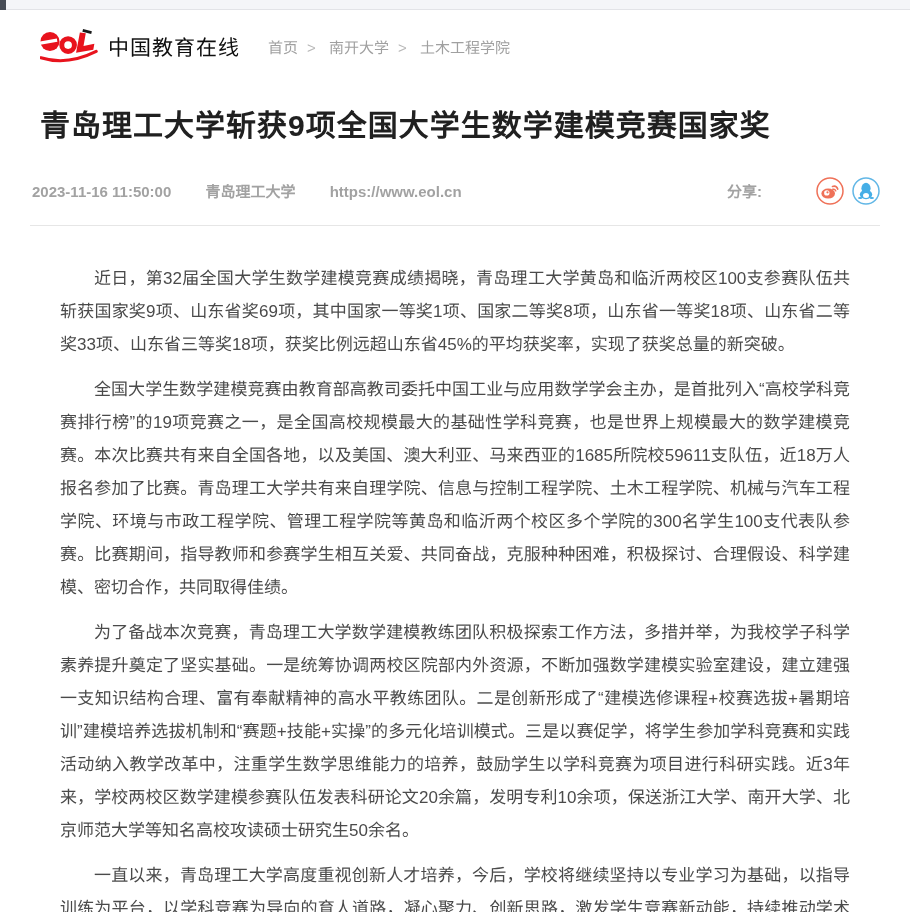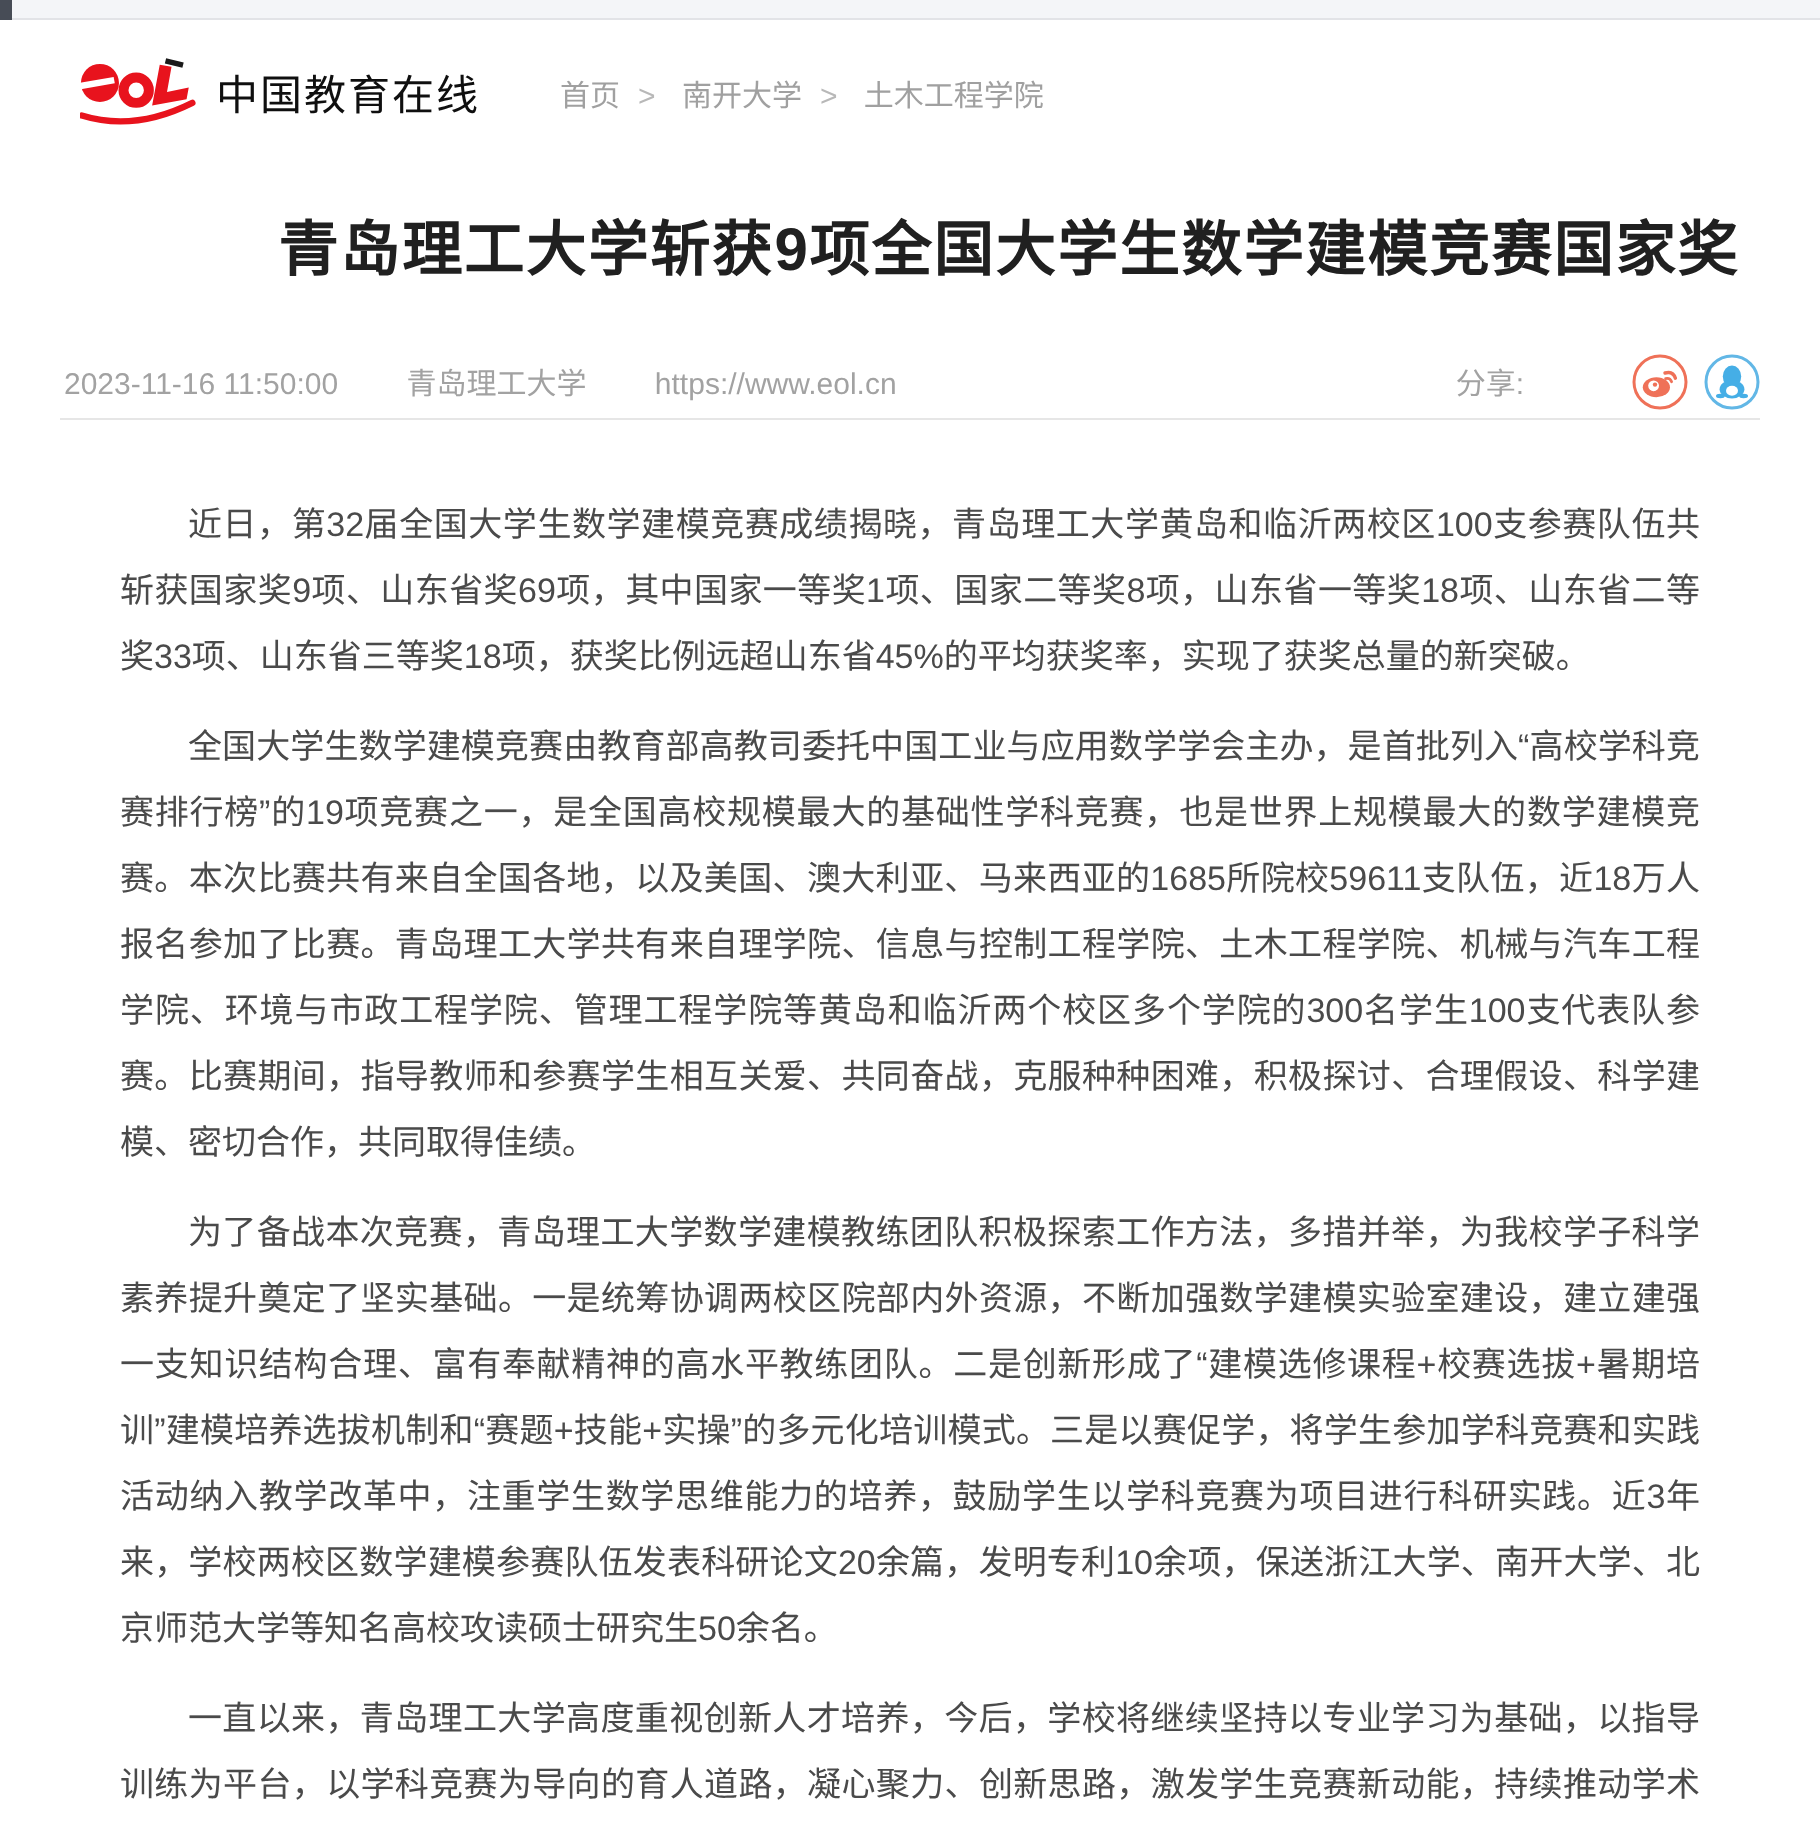--- a/index.html
+++ b/index.html
@@ -4,30 +4,30 @@
 <style>
   html,body{margin:0;padding:0;background:#fff;width:910px;height:912px;overflow:hidden;
     font-family:"Liberation Sans","DejaVu Sans",sans-serif;}
   
   .top-strip{height:9px;background:#f4f5f8;border-bottom:1px solid #e2e3e7;position:relative;}
   .top-strip .corner{position:absolute;left:0;top:0;width:6px;height:10px;background:#474c56;}
   
   .header{display:flex;align-items:center;padding:16px 0 6px 40px;}
   .logo{display:inline-block;line-height:0;cursor:pointer;}
   .site-name{font-size:21px;font-weight:normal;color:#0f0f0f;margin-left:10px;letter-spacing:1px;cursor:pointer;}
-  .breadcrumb{margin-left:40px;font-size:15px;color:#a6a6a6;display:flex;align-items:center;}
+  .breadcrumb{margin-left:28px;font-size:15px;color:#a6a6a6;display:flex;align-items:center;}
   .breadcrumb .sep{margin:0 9px;color:#b8b8b8;}
   .breadcrumb span.crumb:first-of-type .sep{display:none;}
   .crumb-link{color:#a0a0a0;text-decoration:none;cursor:pointer;}
   
-  .article-title{margin:34px 40px 0;text-align:right;font-size:30px;font-weight:700;
+  .article-title{margin:34px 40px 0;text-align:left;font-size:30px;font-weight:700;
     color:#202020;letter-spacing:1px;line-height:1.35;}
   
-  .meta-row{margin-top:30px;padding:0 30px 4px 32px;display:flex;align-items:center;
-    font-size:15px;color:#a2a2a2;}
+  .meta-row{margin-top:30px;padding:0 30px 20px 32px;display:flex;align-items:center;
+    font-size:15px;color:#a2a2a2;font-weight:bold;}
   .meta-left span{margin-right:30px;}
   .meta-url{color:#a2a2a2;text-decoration:none;cursor:pointer;}
   .meta-right{margin-left:auto;display:flex;align-items:center;}
   .share-label{margin-right:46px;color:#a2a2a2;text-align:center;}
   .share-btn{width:28px;height:28px;margin-left:8px;border:0;background:transparent;
     padding:0;cursor:pointer;line-height:0;}
   .rule{border:0;border-top:1px solid #e6e6e6;margin:0 30px;}
   
   .article-body{padding:36px 60px 20px;font-size:17px;line-height:33px;color:#4a4a4a;
     text-align:justify;}

